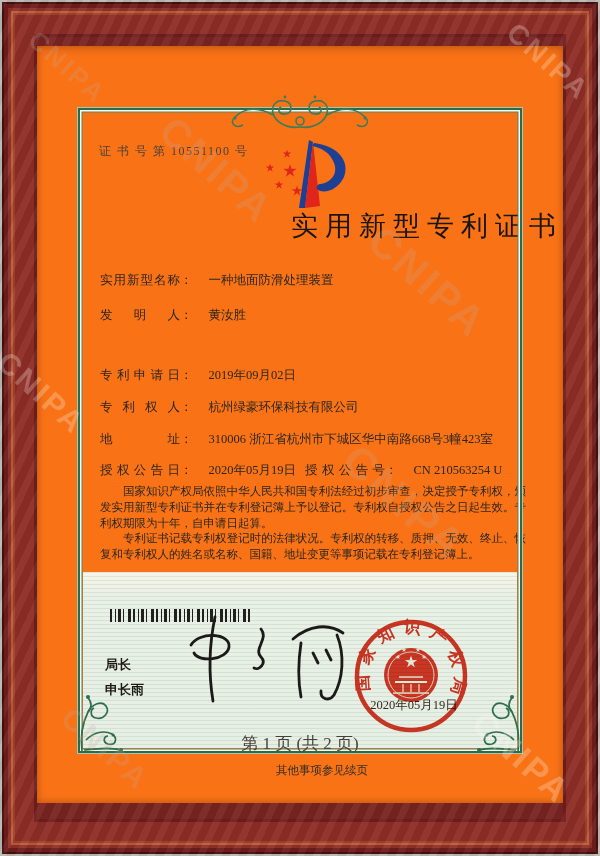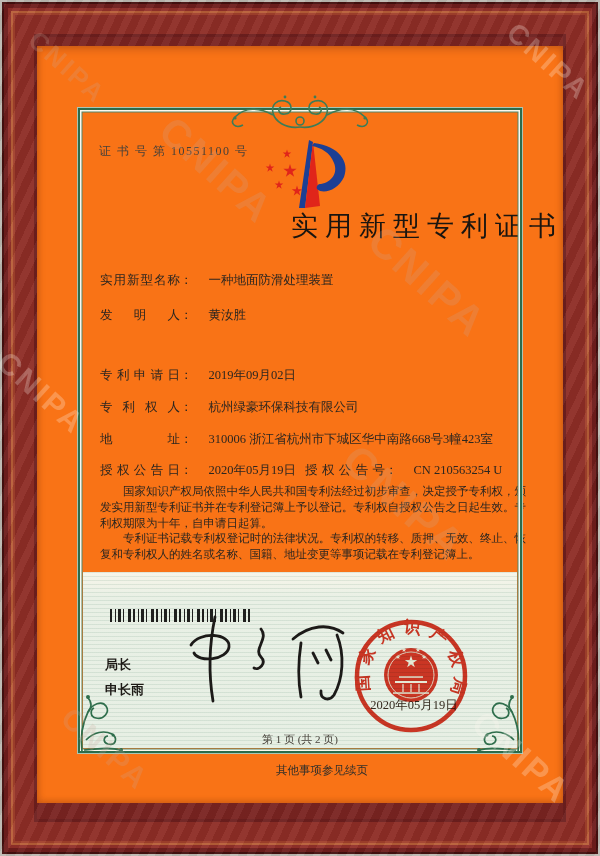--- a/index.html
+++ b/index.html
@@ -73,21 +73,21 @@
       #20201e 18px 21px, transparent 21px 23px);
   }
   .director{ position:absolute; left:68px; top:606px; font-size:13px; line-height:25px;
              font-weight:600; color:#1d1a16; z-index:3;
              font-family:"Liberation Sans","DejaVu Sans",sans-serif;}
   .signature{ position:absolute; left:140px; top:565px; z-index:3;}
   .seal{ position:absolute; left:314px; top:570px; z-index:4; mix-blend-mode:multiply; opacity:.93;}
   .seal-date{ position:absolute; left:323px; top:651px; width:108px; text-align:center;
               font-size:12.5px; color:#332a1e; z-index:3; white-space:nowrap;}
   .page-info{ position:absolute; left:0; right:0; top:686px; text-align:center;
-              font-size:11px; color:#46413a; z-index:3;}
+              font-size:17px; color:#46413a; z-index:3;}
   .footer-note{ position:absolute; left:0; right:0; top:717px; text-align:center;
                 font-size:11.5px; color:#34302a;margin-left:44px;}
 </style>
 </head>
 <body>
 
 <div class="page">
   <div class="frame-grain"></div>
 
   <span class="wm" style="left:20px;top:52px;font-size:26px;">CNIPA</span>

